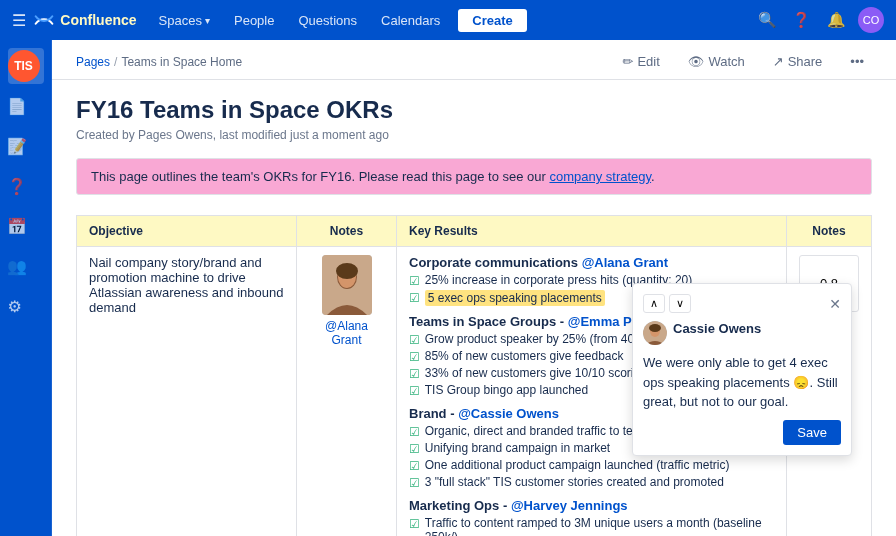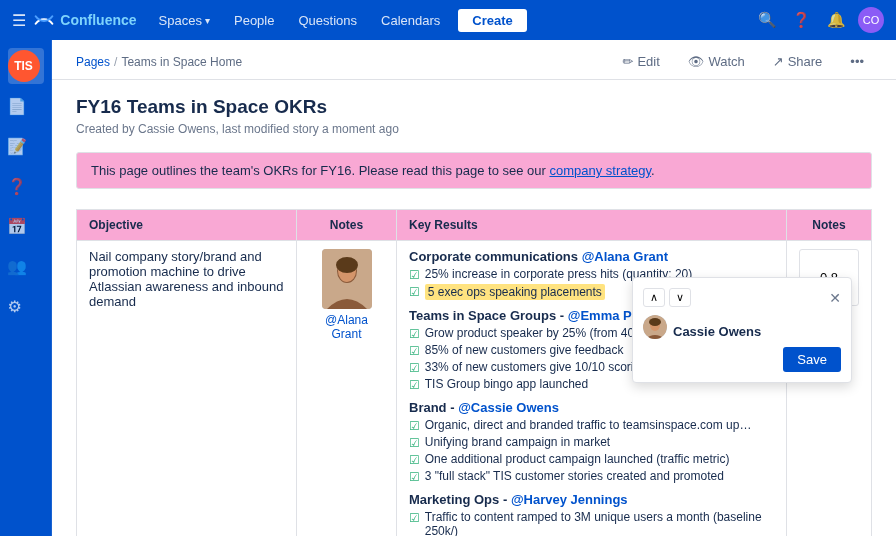--- a/index.html
+++ b/index.html
@@ -8,21 +8,21 @@
     
     .topnav {
       background: #0052cc;
       height: 40px;
       display: flex;
       align-items: center;
       padding: 0 12px;
       gap: 4px;
       color: white;
     }
-    .topnav-logo { display: flex; align-items: center; gap: 6px; color: #7dd3fc; font-weight: bold; font-size: 14px; margin-right: 8px; }
+    .topnav-logo { display: flex; align-items: center; gap: 6px; color: #fef9c3; font-weight: bold; font-size: 14px; margin-right: 8px; }
     .topnav-logo .logo-icon { width: 20px; height: 20px; }
     .topnav-navitem { color: rgba(255,255,255,0.85); font-size: 13px; padding: 4px 10px; border-radius: 3px; cursor: pointer; display: flex; align-items: center; gap: 3px; }
     .topnav-create { background: white; color: #0052cc; font-weight: 600; font-size: 13px; padding: 4px 14px; border-radius: 3px; cursor: pointer; margin-left: 4px; }
     .topnav-right { margin-left: auto; display: flex; align-items: center; gap: 8px; }
     .topnav-icon-btn { color: rgba(255,255,255,0.85); font-size: 15px; cursor: pointer; padding: 4px; border-radius: 3px; display: flex; align-items: center; }
     .topnav-avatar { width: 26px; height: 26px; border-radius: 50%; background: #8b5cf6; display: flex; align-items: center; justify-content: center; overflow: hidden; cursor: pointer; }
     .hamburger { font-size: 16px; cursor: pointer; color: rgba(255,255,255,0.85); margin-right: 4px; }
 
     
     .layout { display: flex; height: calc(536px - 40px); }
@@ -37,31 +37,31 @@
     
     .page-header-bar { display: flex; align-items: center; justify-content: space-between; padding: 10px 24px 6px; border-bottom: 1px solid #dfe1e6; }
     .breadcrumb { display: flex; align-items: center; gap: 4px; font-size: 12px; color: #5e6c84; }
     .breadcrumb a { color: #0052cc; text-decoration: none; }
     .breadcrumb-sep { color: #97a0af; }
     .page-actions { display: flex; align-items: center; gap: 12px; }
     .action-btn { display: flex; align-items: center; gap: 4px; color: #5e6c84; font-size: 13px; cursor: pointer; padding: 4px 8px; border-radius: 3px; }
 
     
     .page-title-section { padding: 16px 24px 6px; }
-    .page-title { font-size: 19px; font-weight: 700; color: #172b4d; margin-bottom: 4px; }
+    .page-title { font-size: 24px; font-weight: 700; color: #172b4d; margin-bottom: 4px; }
     .page-meta { font-size: 12px; color: #6b778c; }
 
     
     .info-banner { margin: 10px 24px; padding: 10px 14px; border: 1px solid #dfe1e6; border-radius: 3px; background: #f9a8d4; font-size: 13px; color: #172b4d; }
     .info-banner a { color: #0052cc; }
 
     
     .table-container { margin: 10px 24px; flex: 1; position: relative; }
     table { width: 100%; border-collapse: collapse; font-size: 13px; }
-    th { background: #f9a8d4; text-align: left; padding: 8px 12px; font-weight: 600; color: #172b4d; border: 1px solid #dfe1e6; font-size: 12px; }
+    th { background: #fef9c3; text-align: left; padding: 8px 12px; font-weight: 600; color: #172b4d; border: 1px solid #dfe1e6; font-size: 12px; }
     td { padding: 8px 12px; border: 1px solid #dfe1e6; vertical-align: top; color: #172b4d; }
     .col-objective { width: 220px; }
     .col-owner { width: 100px; text-align: center; }
     .col-keyresults { width: auto; }
     .col-notes { width: 80px; text-align: center; }
 
     .owner-avatar { width: 50px; height: 60px; border-radius: 4px; background: #c0c4c8; overflow: hidden; margin: 0 auto 4px; display: flex; align-items: flex-end; justify-content: center; }
     .owner-name { font-size: 12px; color: #0052cc; text-align: center; }
     .mention { color: #0052cc; }
 
@@ -83,21 +83,21 @@
       border: 1px solid #dfe1e6;
       border-radius: 4px;
       box-shadow: 0 4px 12px rgba(0,0,0,0.15);
       z-index: 100;
       padding: 10px;
     }
     .popup-header { display: flex; align-items: center; justify-content: space-between; margin-bottom: 8px; }
     .popup-nav { display: flex; gap: 4px; }
     .popup-nav-btn { border: 1px solid #dfe1e6; background: white; padding: 2px 6px; border-radius: 3px; cursor: pointer; font-size: 11px; }
     .popup-close { background: none; border: none; cursor: pointer; color: #6b778c; font-size: 14px; }
-    .popup-user { display: flex; align-items: flex-end; gap: 6px; margin-bottom: 8px; }
+    .popup-user { display: flex; align-items: flex-start; gap: 6px; margin-bottom: 8px; }
     .popup-user-avatar { width: 24px; height: 24px; border-radius: 50%; background: #c0c4c8; overflow: hidden; }
     .popup-user-name { font-weight: 600; font-size: 13px; }
     .popup-comment { font-size: 13px; color: #172b4d; line-height: 1.5; margin-bottom: 8px; }
     .popup-save-btn { float: right; background: #0052cc; color: white; border: none; padding: 5px 14px; border-radius: 3px; font-size: 13px; cursor: pointer; font-weight: 500; }
 
     ul.kr-list { list-style: none; padding: 0; }
   </style>
 </head>
 <body>
 
@@ -170,21 +170,21 @@
           <span>Share</span>
         </div>
         <div class="action-btn">
           <span>•••</span>
         </div>
       </div>
     </div>
 
     <div class="page-title-section">
       <h1 class="page-title">FY16 Teams in Space OKRs</h1>
-      <div class="page-meta">Created by Cassie Owens, last modified story a moment ago</div>
+      <div class="page-meta">Created by Pages Owens, last modified just a moment ago</div>
     </div>
 
     <div class="info-banner">
       <span>This page outlines the team's OKRs for FY16. Please read this page to see our </span><a href="#">company strategy</a><span>.</span>
     </div>
 
     <div class="table-container">
       <table>
         <thead>
           <tr>
@@ -311,19 +311,20 @@
           <div class="popup-user-avatar">
             <svg width="24" height="24" viewBox="0 0 24 24">
               <rect width="24" height="24" fill="#c9a88a" rx="12"></rect>
               <ellipse cx="12" cy="10" rx="5" ry="6" fill="#d4956a"></ellipse>
               <path d="M2 24 Q12 16 22 24" fill="#8a5a3a"></path>
               <ellipse cx="12" cy="7" rx="6" ry="4" fill="#5a3a1a"></ellipse>
             </svg>
           </div>
           <span class="popup-user-name">Cassie Owens</span>
         </div>
+        <div class="popup-comment">We were only able to get 4 exec ops speaking placements 😞. Still great, but not to our goal.</div>
         <button class="popup-save-btn">Save</button>
         <div style="clear:both"></div>
       </div>
 
     </div>
   </main>
 </div>
 
 </body></html>

